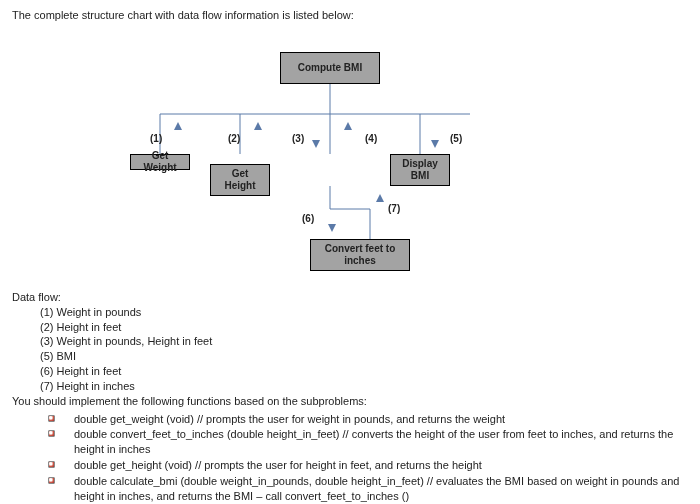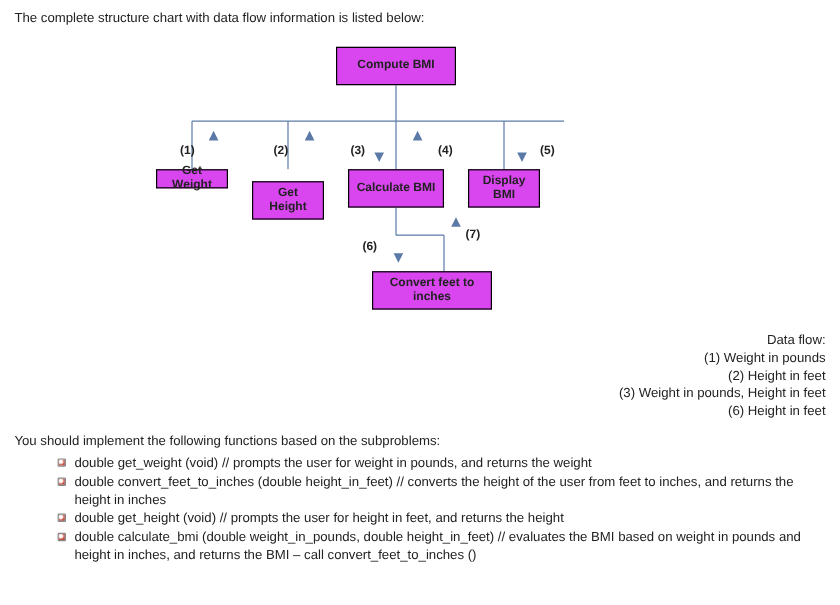--- a/index.html
+++ b/index.html
@@ -5,53 +5,52 @@
     * { box-sizing: border-box; margin: 0; padding: 0; }
     body {
       font-family: "Lucida Grande", "Segoe UI", Verdana, sans-serif;
       font-size: 11px;
       color: #222;
       background: #fff;
       width: 700px;
       padding: 8px 12px;
       line-height: 1.35;
     }
-    .intro { margin-bottom: 8px; }
+    .intro { margin-bottom: 21px; }
     .chart-area {
       position: relative;
       width: 560px;
       height: 240px;
       margin: 0 auto;
     }
     .box {
       position: absolute;
       border: 1px solid #000;
-      background: #d946ef;
+      background: #a3a3a3;
       text-align: center;
       font-weight: bold;
       font-size: 10px;
       display: flex;
       align-items: center;
       justify-content: center;
       padding: 4px 6px;
       line-height: 1.15;
     }
     .num {
       position: absolute;
       font-weight: bold;
       font-size: 10px;
     }
     .legend {
       margin-top: 6px;
-      text-align: right;
     }
     .indent { padding-left: 28px; }
-    .func-intro { margin-top: 10px; }
+    .func-intro { margin-top: 0; }
     .bullets { padding-left: 36px; margin-top: 2px; position: relative; }
-    .bullet-row { position: relative; padding-left: 14px; padding-top: 1px; }
+    .bullet-row { position: relative; padding-left: 26px; padding-top: 1px; }
     .dot {
       position: absolute;
       left: 0;
       top: 4px;
       width: 7px;
       height: 7px;
       border: 1px solid #888;
       background: radial-gradient(circle at 35% 35%, #fff 0%, #fff 25%, #c54 60%, #933 100%);
       border-radius: 1px;
     }
@@ -101,40 +100,41 @@
       <polygon points="262,188 258,180 266,180"></polygon>
 
       <polygon points="310,150 306,158 314,158"></polygon>
     </g>
   </svg>
 
   <div class="box" style="left:210px; top:8px; width:100px; height:32px;">Compute BMI</div>
 
   <div class="box" style="left:60px; top:110px; width:60px; height:16px;">Get Weight</div>
   <div class="box" style="left:140px; top:120px; width:60px; height:32px;">Get Height</div>
-  <div class="box" style="left:220px; top:110px; width:80px; height:32px;">Calculate BMI</div>
   <div class="box" style="left:320px; top:110px; width:60px; height:32px;">Display BMI</div>
   <div class="box" style="left:240px; top:195px; width:100px; height:32px;">Convert feet to inches</div>
 
   <div class="num" style="left:80px; top:88px;">(1)</div>
   <div class="num" style="left:158px; top:88px;">(2)</div>
   <div class="num" style="left:222px; top:88px;">(3)</div>
   <div class="num" style="left:295px; top:88px;">(4)</div>
   <div class="num" style="left:380px; top:88px;">(5)</div>
   <div class="num" style="left:232px; top:168px;">(6)</div>
   <div class="num" style="left:318px; top:158px;">(7)</div>
 </div>
 
 <div class="legend">
   <div>Data flow:</div>
   <div class="indent">
     <div>(1) Weight in pounds</div>
     <div>(2) Height in feet</div>
     <div>(3) Weight in pounds, Height in feet</div>
+    <div>(5) BMI</div>
     <div>(6) Height in feet</div>
+    <div>(7) Height in inches</div>
   </div>
 </div>
 
 <div class="func-intro">You should implement the following functions based on the subproblems:</div>
 <div class="bullets">
   <div class="bullet-row"><span class="dot"></span><span>double get_weight (void) // prompts the user for weight in pounds, and returns the weight</span></div>
   <div class="bullet-row"><span class="dot"></span><span>double convert_feet_to_inches (double height_in_feet) // converts the height of the user from feet to inches, and returns the height in inches</span></div>
   <div class="bullet-row"><span class="dot"></span><span>double get_height (void) // prompts the user for height in feet, and returns the height</span></div>
   <div class="bullet-row"><span class="dot"></span><span>double calculate_bmi (double weight_in_pounds, double height_in_feet) // evaluates the BMI based on weight in pounds and height in inches, and returns the BMI – call convert_feet_to_inches ()</span></div>
 

